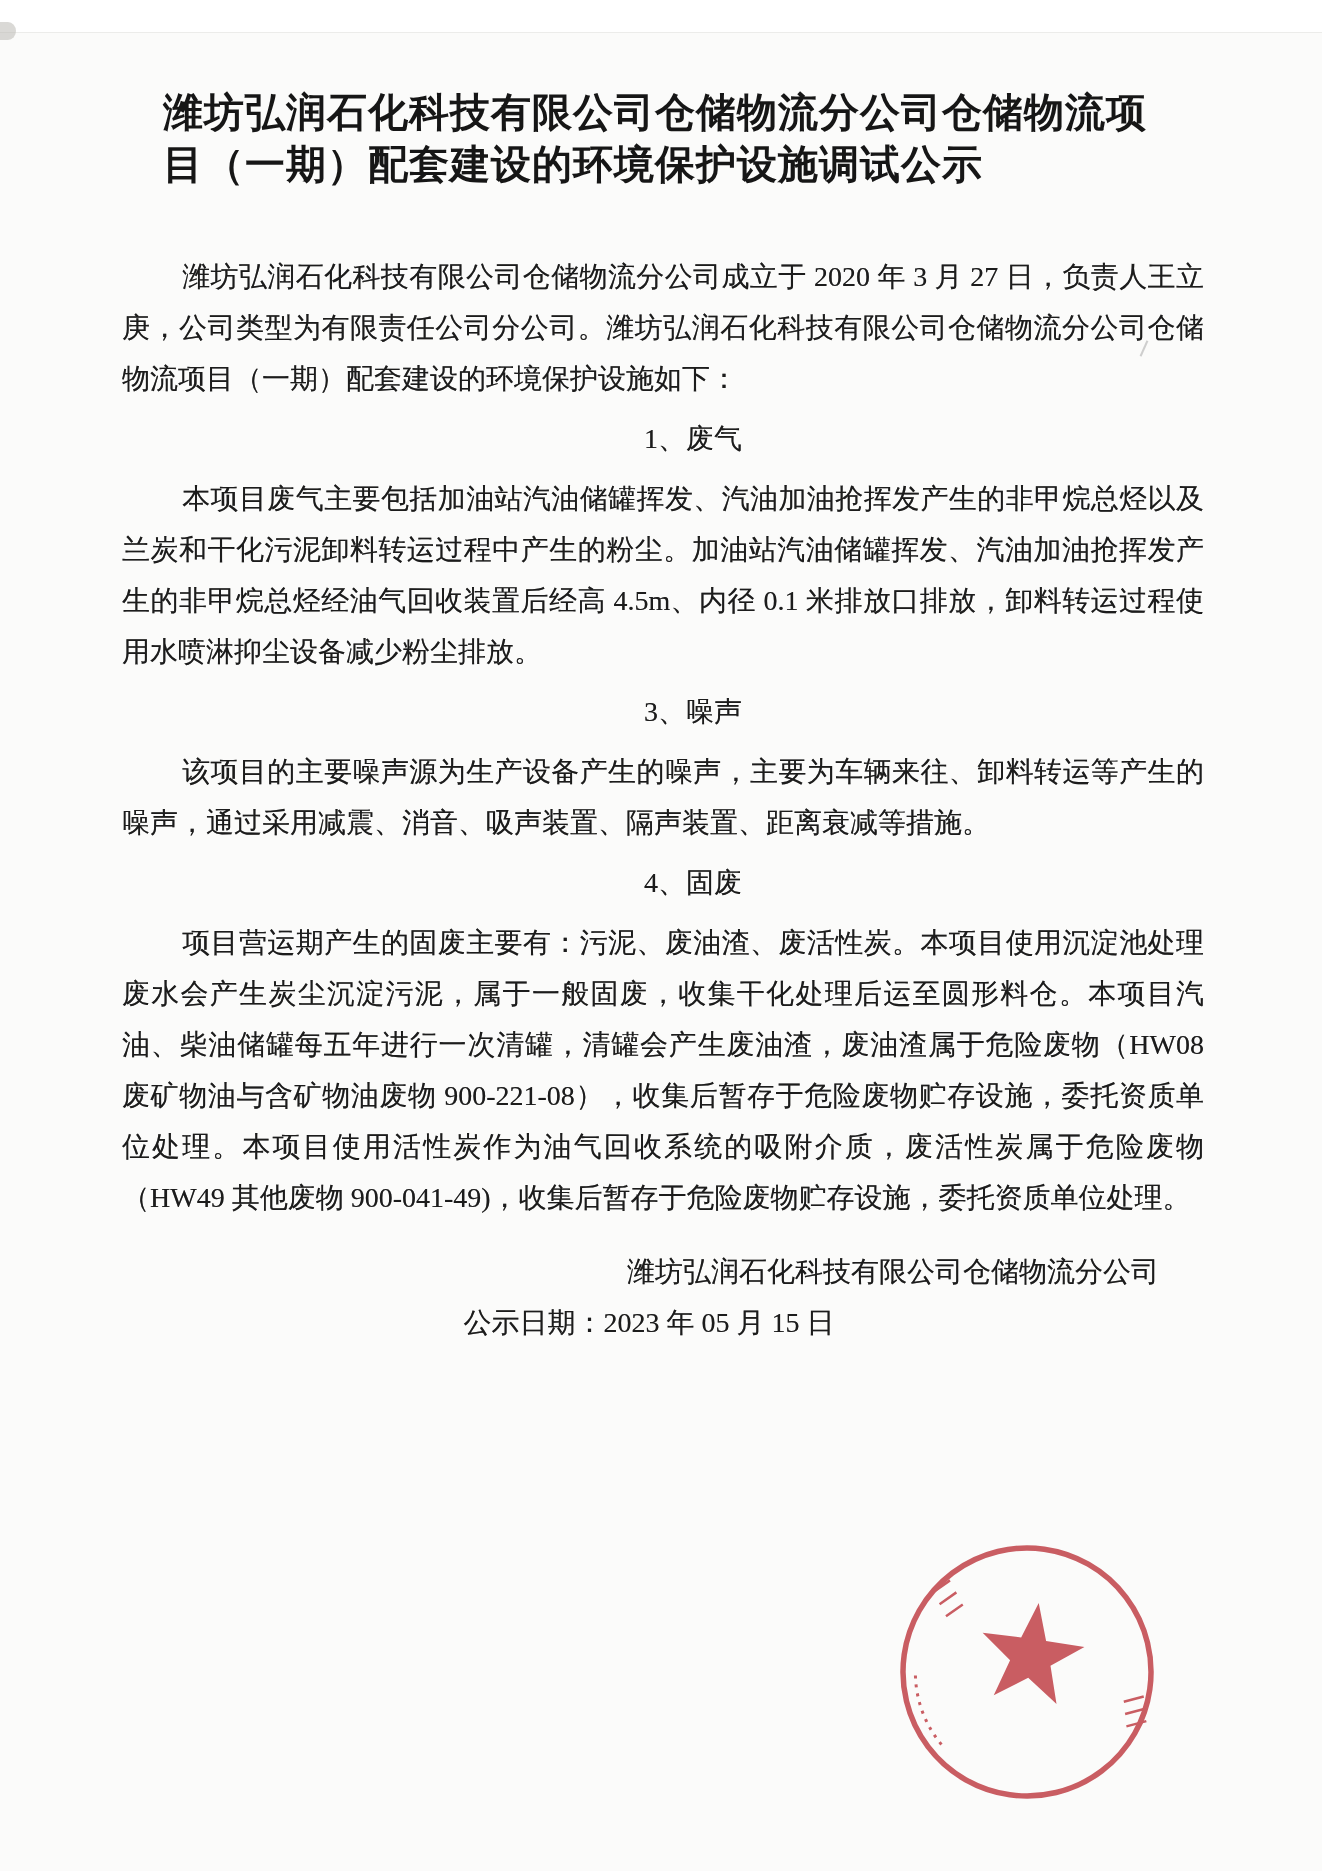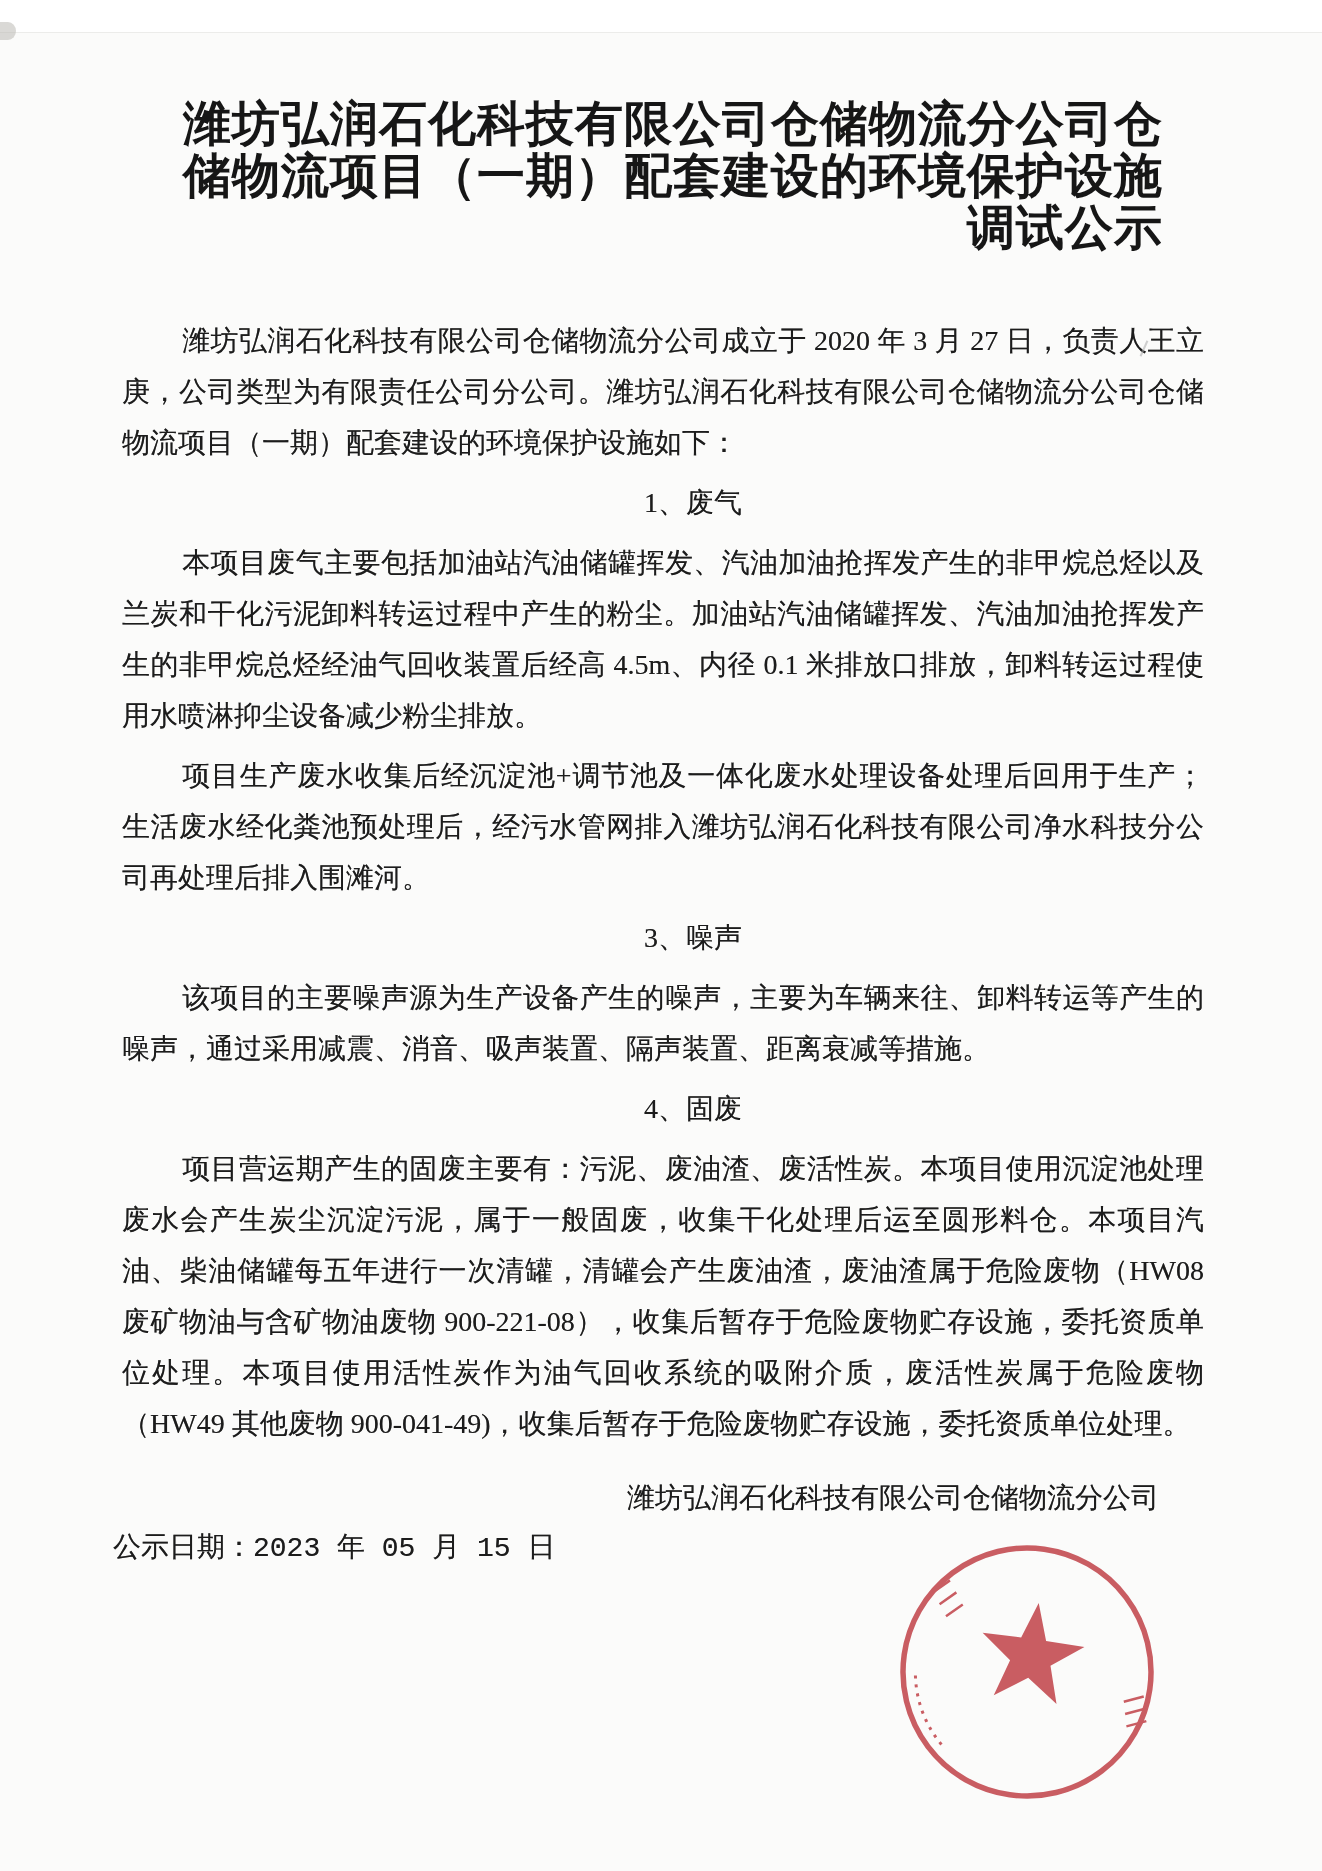--- a/index.html
+++ b/index.html
@@ -9,37 +9,37 @@
     background:linear-gradient(#ffffff 0px,#ffffff 32px,#fbfbfa 33px,#fbfbfa 100%);
     overflow:hidden;
     font-family:"Liberation Serif","DejaVu Serif",serif;
     color:#1c1c1c;
   }
   .top-edge{position:absolute;top:32px;left:0;width:100%;height:1px;background:#ececea;}
   .content{position:absolute;left:113px;top:82px;width:1100px;}
   .doc-title{
     font-family:"Liberation Sans","DejaVu Sans",sans-serif;
     font-weight:bold;
-    font-size:48px;line-height:52px;letter-spacing:1px;
-    text-align:right;
-    max-width:1000px;margin:16px auto;
+    font-size:40px;line-height:52px;letter-spacing:1px;
+    text-align:left;
+    max-width:1000px;margin:4px auto;
     color:#161616;
   }
   .doc-body{margin-top:61px;}
   .block{
     margin:9px;
     font-size:28px;line-height:51px;
     text-indent:2.15em;
     text-align:justify;
     text-shadow:0 0 0.5px rgba(20,20,20,.55);
   }
   .heading{text-align:center;}
   .sign-area{margin-top:23px;font-size:28px;line-height:51px;text-shadow:0 0 0.5px rgba(20,20,20,.55);}
   .signature{text-align:right;padding-right:54px;}
-  .pub-date{text-align:left;padding-right:28px;font-family:Liberation Mono, monospace;}
+  .pub-date{text-align:center;padding-right:28px;}
   
   .seal{
     position:absolute;left:877px;top:1522px;width:300px;height:300px;
     opacity:.82;mix-blend-mode:multiply;
     pointer-events:none;
   }
   .seal *{fill:none;}
   .seal .ink{stroke:var(--seal-color,#c23a42);}
   .seal .fill-ink{fill:var(--seal-color,#c23a42);stroke:none;}
   .seal text{
@@ -59,21 +59,20 @@
 <div class="page">
   <div class="top-edge"></div>
   <div class="artifact speck"></div>
 
   <div class="content">
     <h1 class="doc-title">潍坊弘润石化科技有限公司仓储物流分公司仓储物流项目（一期）配套建设的环境保护设施调试公示</h1>
     <div class="doc-body">
         <p class="block para">潍坊弘润石化科技有限公司仓储物流分公司成立于 2020 年 3 月 27 日，负责人王立庚，公司类型为有限责任公司分公司。潍坊弘润石化科技有限公司仓储物流分公司仓储物流项目（一期）配套建设的环境保护设施如下：</p>
         <p class="block heading">1、废气</p>
         <p class="block para">本项目废气主要包括加油站汽油储罐挥发、汽油加油抢挥发产生的非甲烷总烃以及兰炭和干化污泥卸料转运过程中产生的粉尘。加油站汽油储罐挥发、汽油加油抢挥发产生的非甲烷总烃经油气回收装置后经高 4.5m、内径 0.1 米排放口排放，卸料转运过程使用水喷淋抑尘设备减少粉尘排放。</p>
-        <p class="block para">项目生产废水收集后经沉淀池+调节池及一体化废水处理设备处理后回用于生产；生活废水经化粪池预处理后，经污水管网排入潍坊弘润石化科技有限公司净水科技分公司再处理后排入围滩河。</p>
         <p class="block heading">3、噪声</p>
         <p class="block para">该项目的主要噪声源为生产设备产生的噪声，主要为车辆来往、卸料转运等产生的噪声，通过采用减震、消音、吸声装置、隔声装置、距离衰减等措施。</p>
         <p class="block heading">4、固废</p>
         <p class="block para">项目营运期产生的固废主要有：污泥、废油渣、废活性炭。本项目使用沉淀池处理废水会产生炭尘沉淀污泥，属于一般固废，收集干化处理后运至圆形料仓。本项目汽油、柴油储罐每五年进行一次清罐，清罐会产生废油渣，废油渣属于危险废物（HW08 废矿物油与含矿物油废物 900-221-08），收集后暂存于危险废物贮存设施，委托资质单位处理。本项目使用活性炭作为油气回收系统的吸附介质，废活性炭属于危险废物（HW49 其他废物 900-041-49)，收集后暂存于危险废物贮存设施，委托资质单位处理。</p>
       </div>
     <div class="sign-area">
       <div class="signature">潍坊弘润石化科技有限公司仓储物流分公司</div>
       <div class="pub-date">公示日期：2023 年 05 月 15 日</div>
     </div>
   </div>

